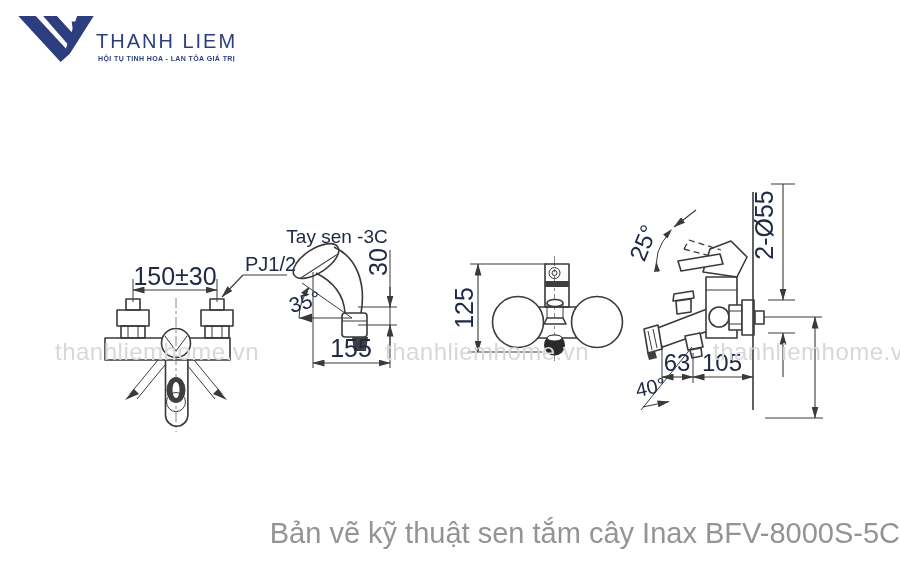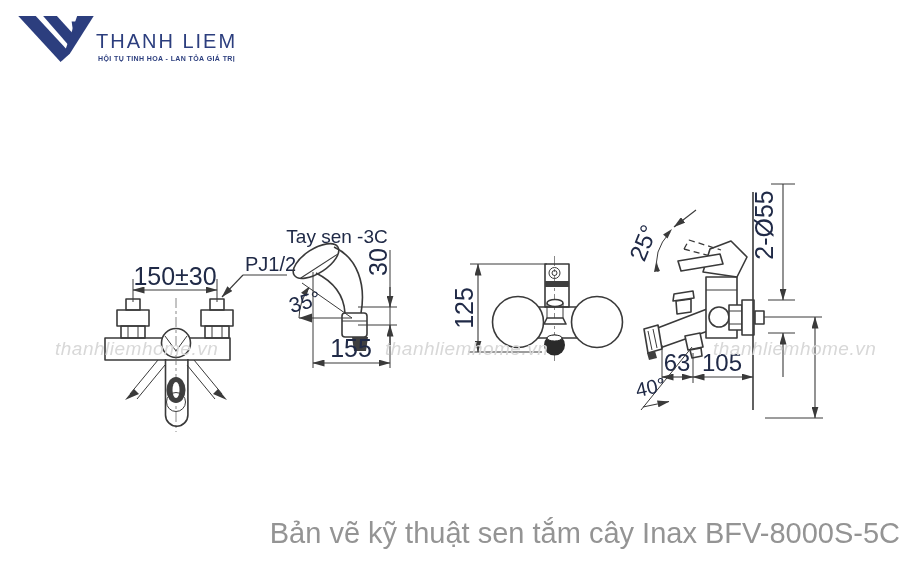--- a/index.html
+++ b/index.html
@@ -26,21 +26,21 @@
   .dimline{fill:none;stroke:#3a3a3a;stroke-width:1.1;
            marker-start:url(#arr);marker-end:url(#arr);}
   .arrend{fill:none;stroke:#3a3a3a;stroke-width:1.1;marker-end:url(#arr);}
   .ah{fill:#3a3a3a;stroke:none;}
   .dark{fill:#3f3f3f;stroke:none;}
   text.dim{fill:#202a47;}
   .fs25{font-size:25px;} .fs24{font-size:24px;} .fs21{font-size:21px;}
   .fs20{font-size:20px;} .fs19{font-size:19px;}
 
   
-  .wm{position:absolute;top:338px;font-size:19px;letter-spacing:.5px;color:#d8d8d8;font-style:italic;}
+  .wm{position:absolute;top:338px;font-size:24px;letter-spacing:.5px;color:#d8d8d8;}
   .wm1{left:55px;} .wm2{left:385px;} .wm3{left:713px;}
 
   
   .caption{position:absolute;left:0;right:0;bottom:15px;text-align:right;
            font-size:29px;color:#949494;}
 </style>
 </head>
 <body>
 
 <div class="stage">

